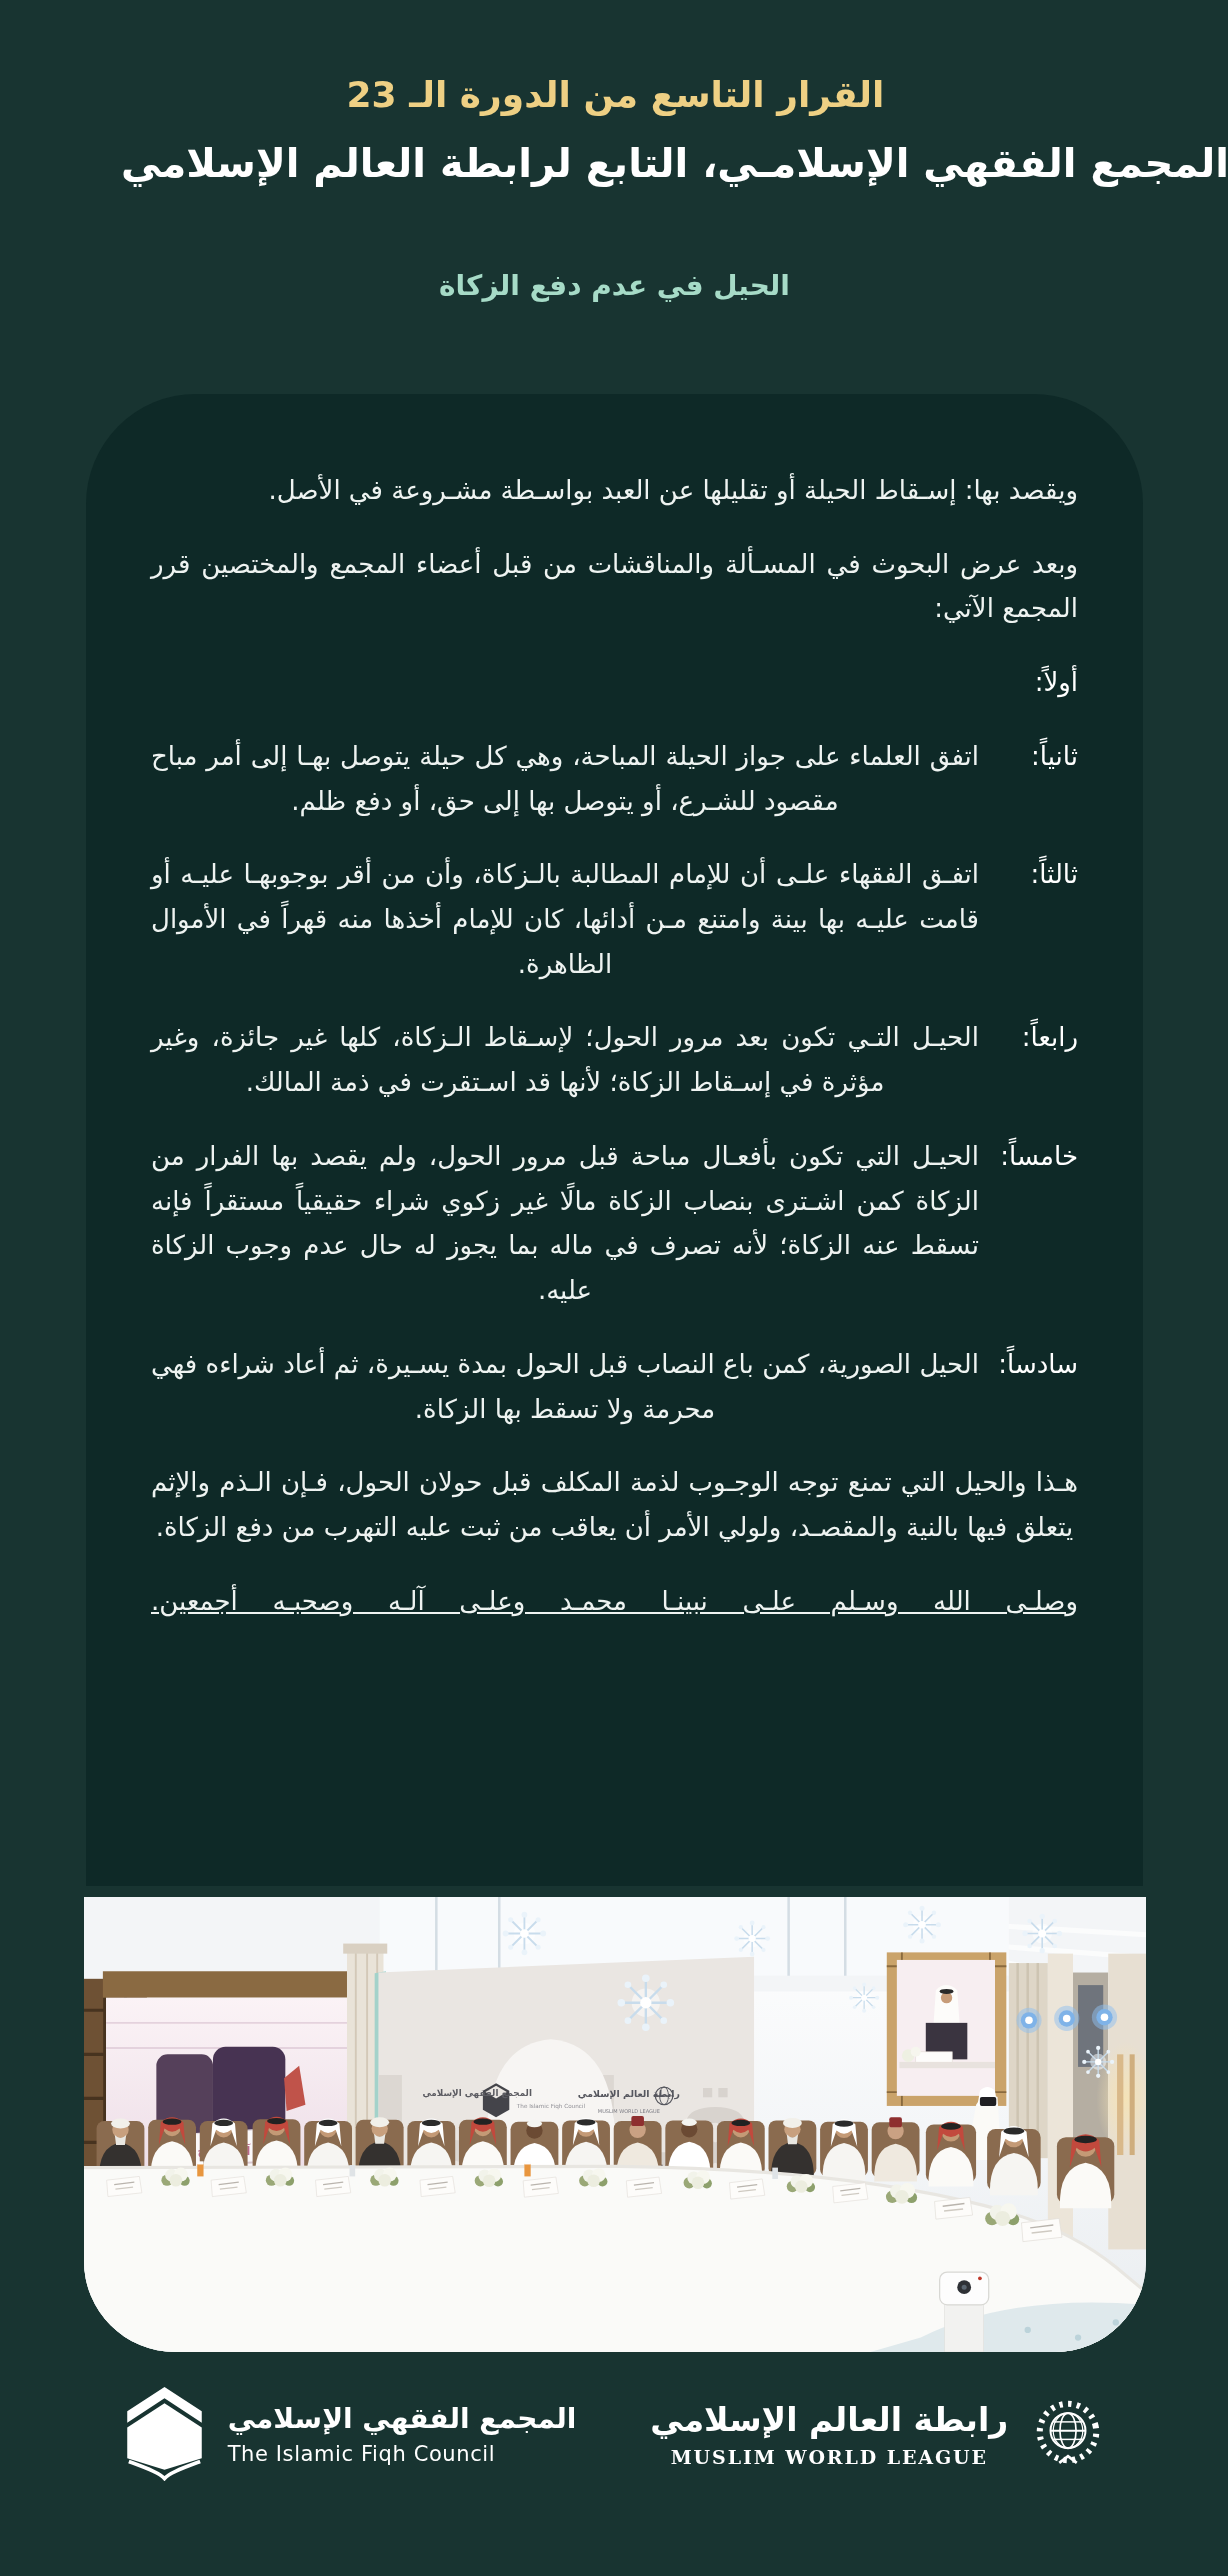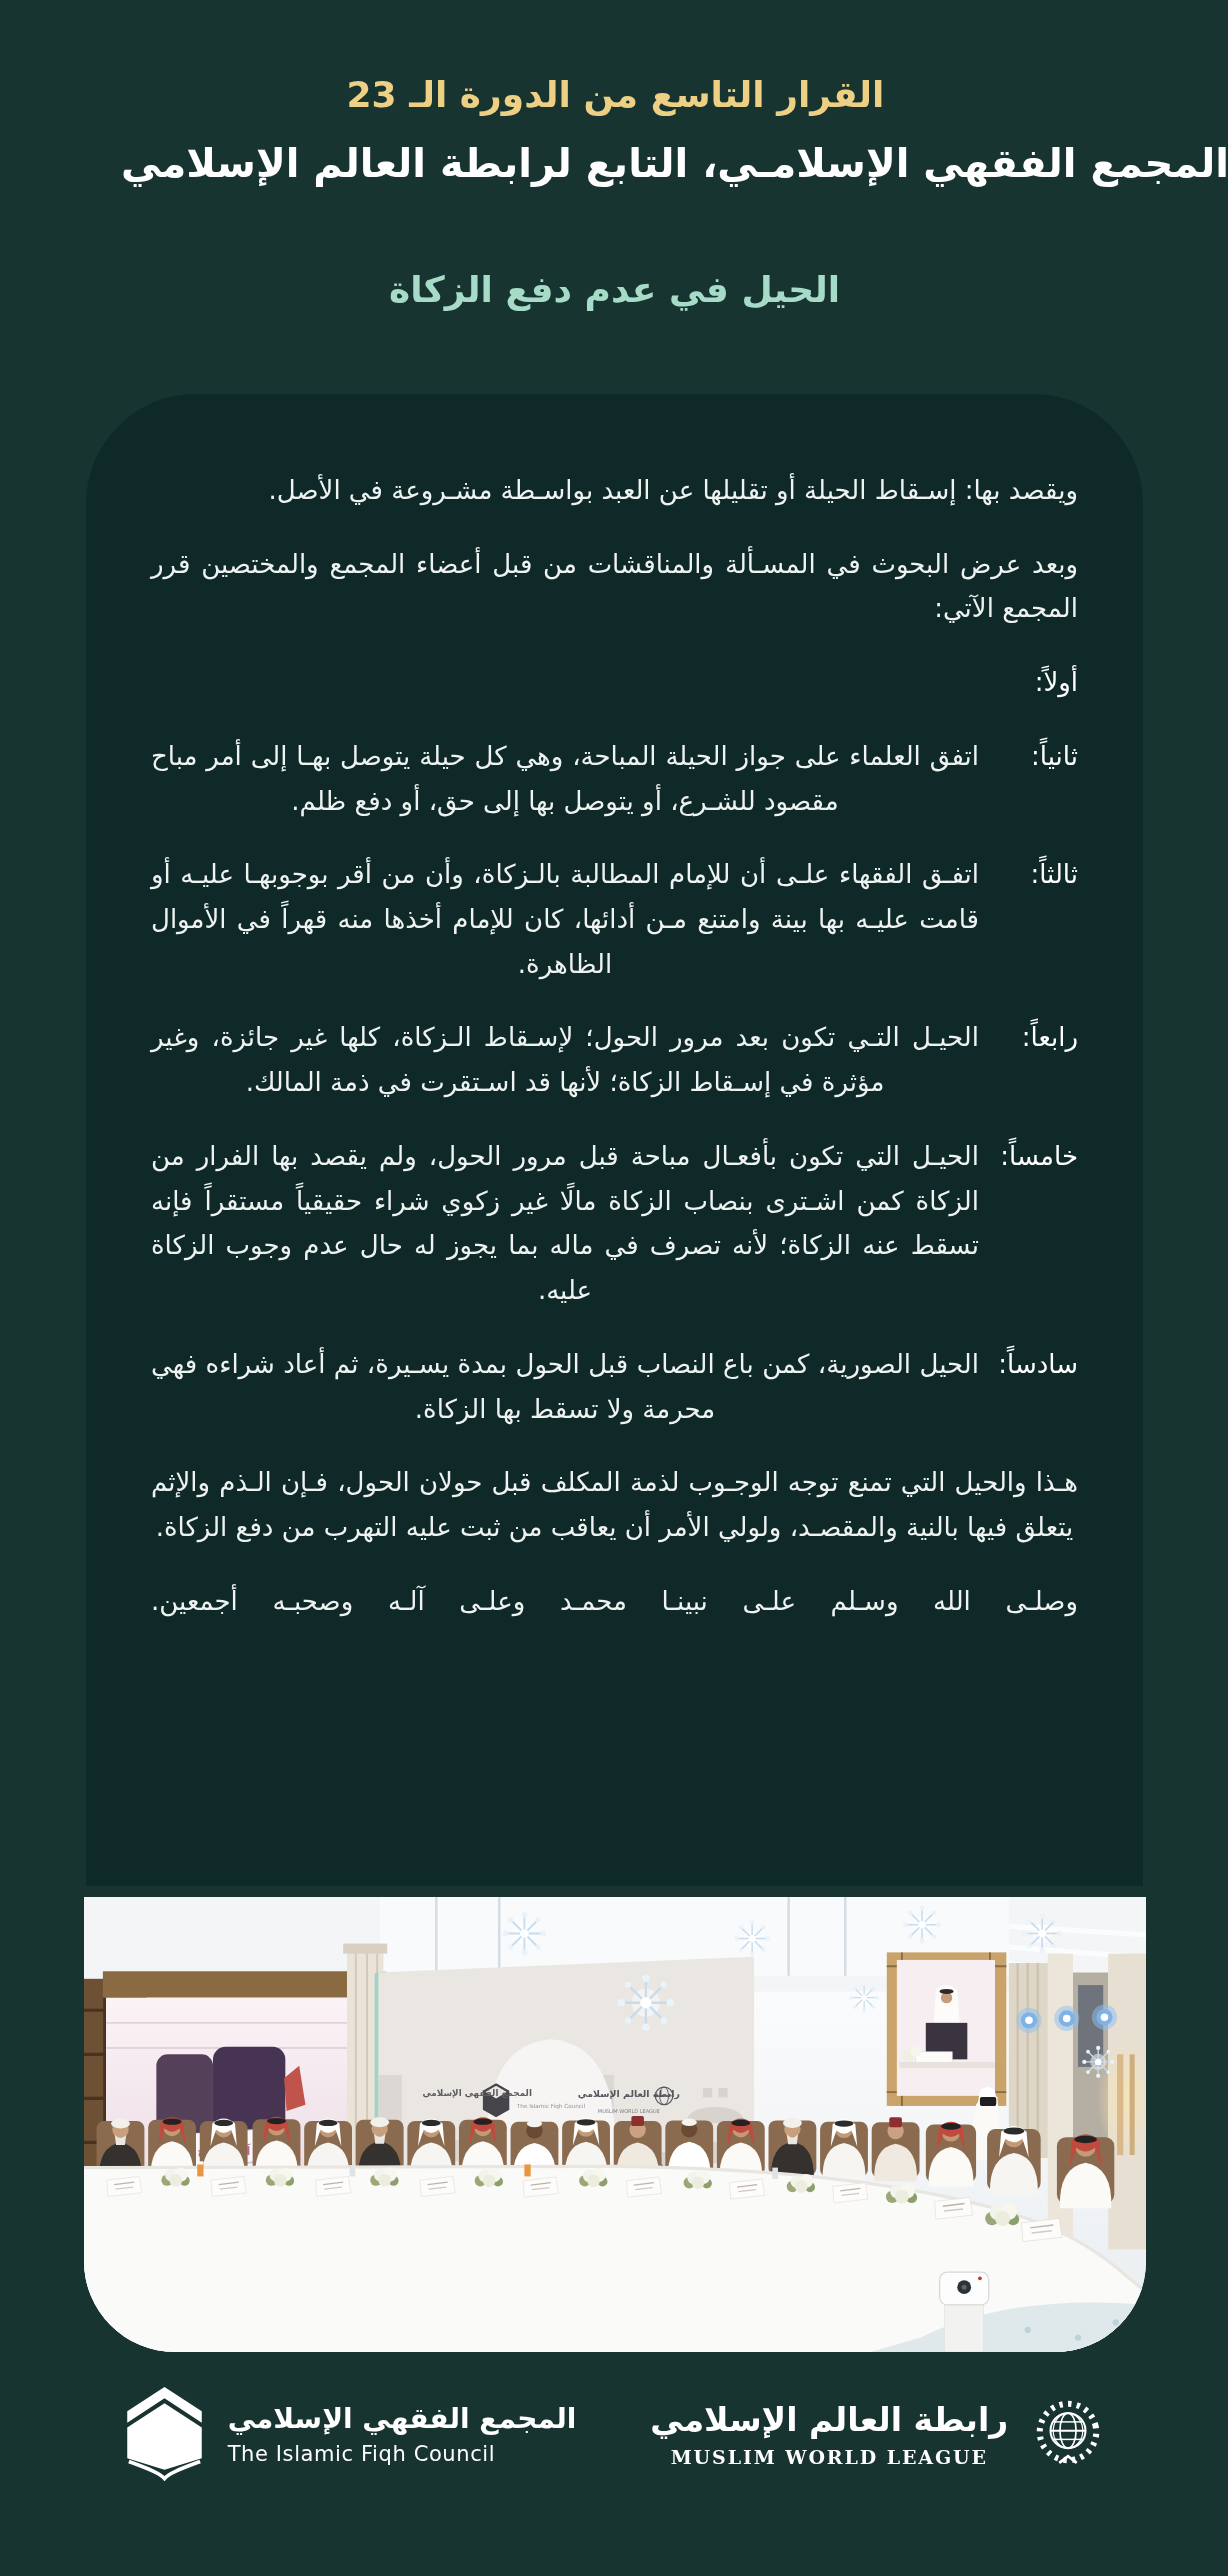--- a/index.html
+++ b/index.html
@@ -9,29 +9,29 @@
   *{box-sizing:border-box;margin:0;padding:0}
   html,body{width:1229px;height:2576px;overflow:hidden;}
   body{background:var(--background);font-family:"DejaVu Sans",sans-serif;}
   .poster{position:relative;width:1229px;height:2576px;}
 
   .kicker{position:absolute;top:74px;left:1px;width:100%;text-align:center;
     color:var(--accent_gold);font-size:36px;font-weight:700;direction:rtl;}
   .title{position:absolute;top:140px;left:0;width:100%;
     color:#ffffff;font-size:40px;font-weight:700;direction:rtl;}
   .subtitle{position:absolute;top:269px;left:0;width:100%;text-align:center;
-    color:var(--accent_mint);font-size:36px;font-weight:700;direction:rtl;}
+    color:var(--accent_mint);font-size:28px;font-weight:700;direction:rtl;}
 
   .card{position:absolute;left:86px;top:394px;width:1057px;height:1492px;
     background:var(--card);border-radius:110px 110px 0 0;
     padding:74px 65px 25px 65px;overflow:hidden;
     direction:rtl;color:var(--text);font-size:26px;line-height:1.72;}
   .para{text-align:justify;text-align-last:start;margin-bottom:29px;}
   .para.center-last{text-align-last:center;}
-  .para.stretch{text-align-last:justify;margin-bottom:12px;}
+  .para.stretch{text-align-last:justify;margin-bottom:12px;text-decoration:underline;}
   .item{display:flex;direction:rtl;margin-bottom:29px;}
   .item .label{flex:0 0 99px;font-weight:400;color:#ffffff;}
   .item .text{flex:1;text-align:justify;text-align-last:center;}
 
   .photo{position:absolute;left:84px;top:1897px;width:1062px;height:455px;
     border-radius:0 0 91px 91px;overflow:hidden;background:#f2f4f6;}
   .photo svg{display:block;width:100%;height:100%;}
 
   .footer{position:absolute;top:2387px;left:0;width:100%;
     display:flex;justify-content:center;align-items:center;gap:74px;}

